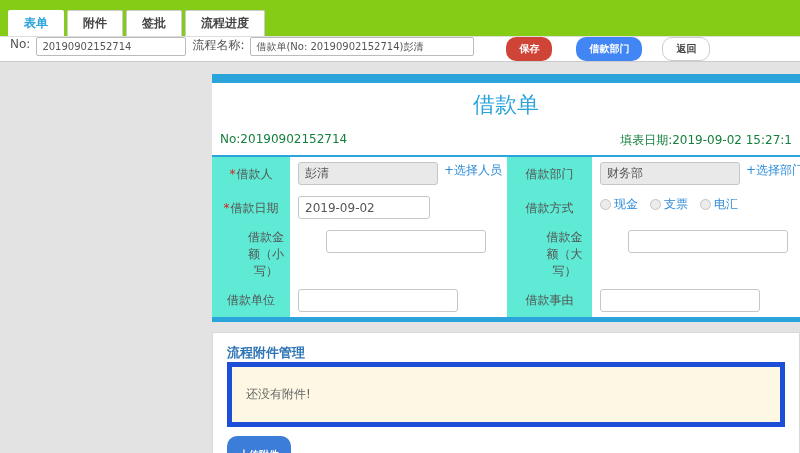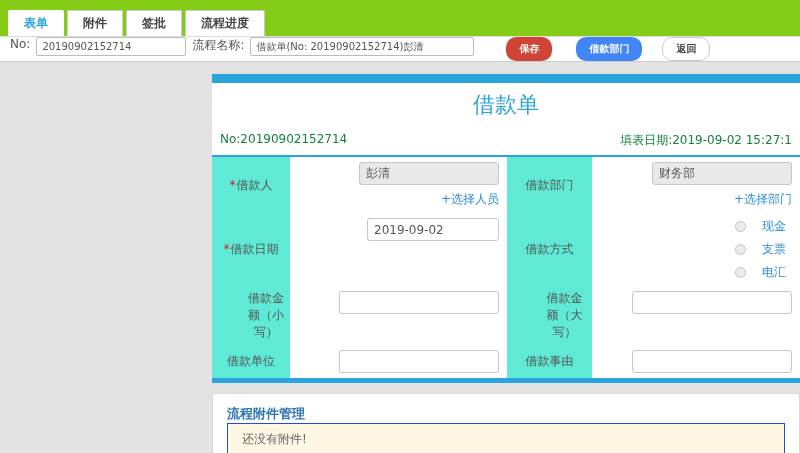--- a/index.html
+++ b/index.html
@@ -37,41 +37,41 @@
   .form-title { text-align:center; color:var(--accent-blue); font-size:22px;
                 font-weight:normal; padding:7px 8px 8px; }
   .no-row { display:flex; justify-content:space-between; padding:4px 8px 6px;
             color:#15803d; border-bottom:2px solid var(--accent-blue);
             white-space:nowrap; overflow:hidden; }
   .grid { display:grid; grid-template-columns:78px 217px 85px 1fr; }
   .lbl { background:#5eead4; display:flex; align-items:center;
          justify-content:center; text-align:center; color:#555;
          padding:4px 6px; line-height:17px; }
   .req { color:#d22; margin-right:1px; }
-  .fld { display:flex; align-items:flex-end; padding:5px 8px; gap:6px;flex-direction:column; }
+  .fld { display:flex; align-items:flex-start; padding:5px 8px; gap:6px; }
   .r1 { min-height:34px; } .r2 { min-height:34px; }
   .r3 { min-height:44px;padding-left:36px; } .r4 { min-height:32px; }
   .fld input { height:23px; border:1px solid #c6c6c6; border-radius:3px;
                padding:0 6px; font-size:12px; color:#555; font-family:inherit; }
   .inp-ro { background:#e9e9e9; width:140px; }
   .inp-date { width:132px; }
   .inp-wide { width:160px; }
   a.sel-link { color:var(--link-blue); text-decoration:none; white-space:nowrap; }
-  .radio-opt { display:inline-flex; align-items:center; gap:16px;
+  .radio-opt { display:inline-flex; align-items:center; gap:3px;
                color:var(--link-blue); margin-right:6px; cursor:pointer; }
   .radio-dot { width:11px; height:11px; border-radius:50%; background:#ececec;
                border:1px solid #c4c4c4; display:inline-block; }
   .blue-bottom { height:5px; background:var(--accent-blue); }
   
   .panel-attach { margin-top:10px; background:#fff; border:1px solid #d9d9d9;
                   padding:11px 14px 12px; }
   .hdr-blue { color:var(--header-blue); font-size:13px; font-weight:bold;
               }
-  .warn { background:#fdf7e3; border:1px solid #1d4ed8; color:#666;
-          padding:7px 14px; }
+  .warn { background:#fdf7e3; border:5px solid #1d4ed8; color:#666;
+          padding:19px 14px; }
   .btn-upload { background:var(--upload-blue); margin-top:9px; padding:12px 12px; }
   
   .panel-approve { margin-top:12px; background:#fff;
                    border:1px solid #dd9191; padding:12px 14px; }
   .hdr-red { color:var(--header-red); font-size:13px; font-weight:bold;
              margin-bottom:11px; }
 </style>
 </head>
 <body>
 

